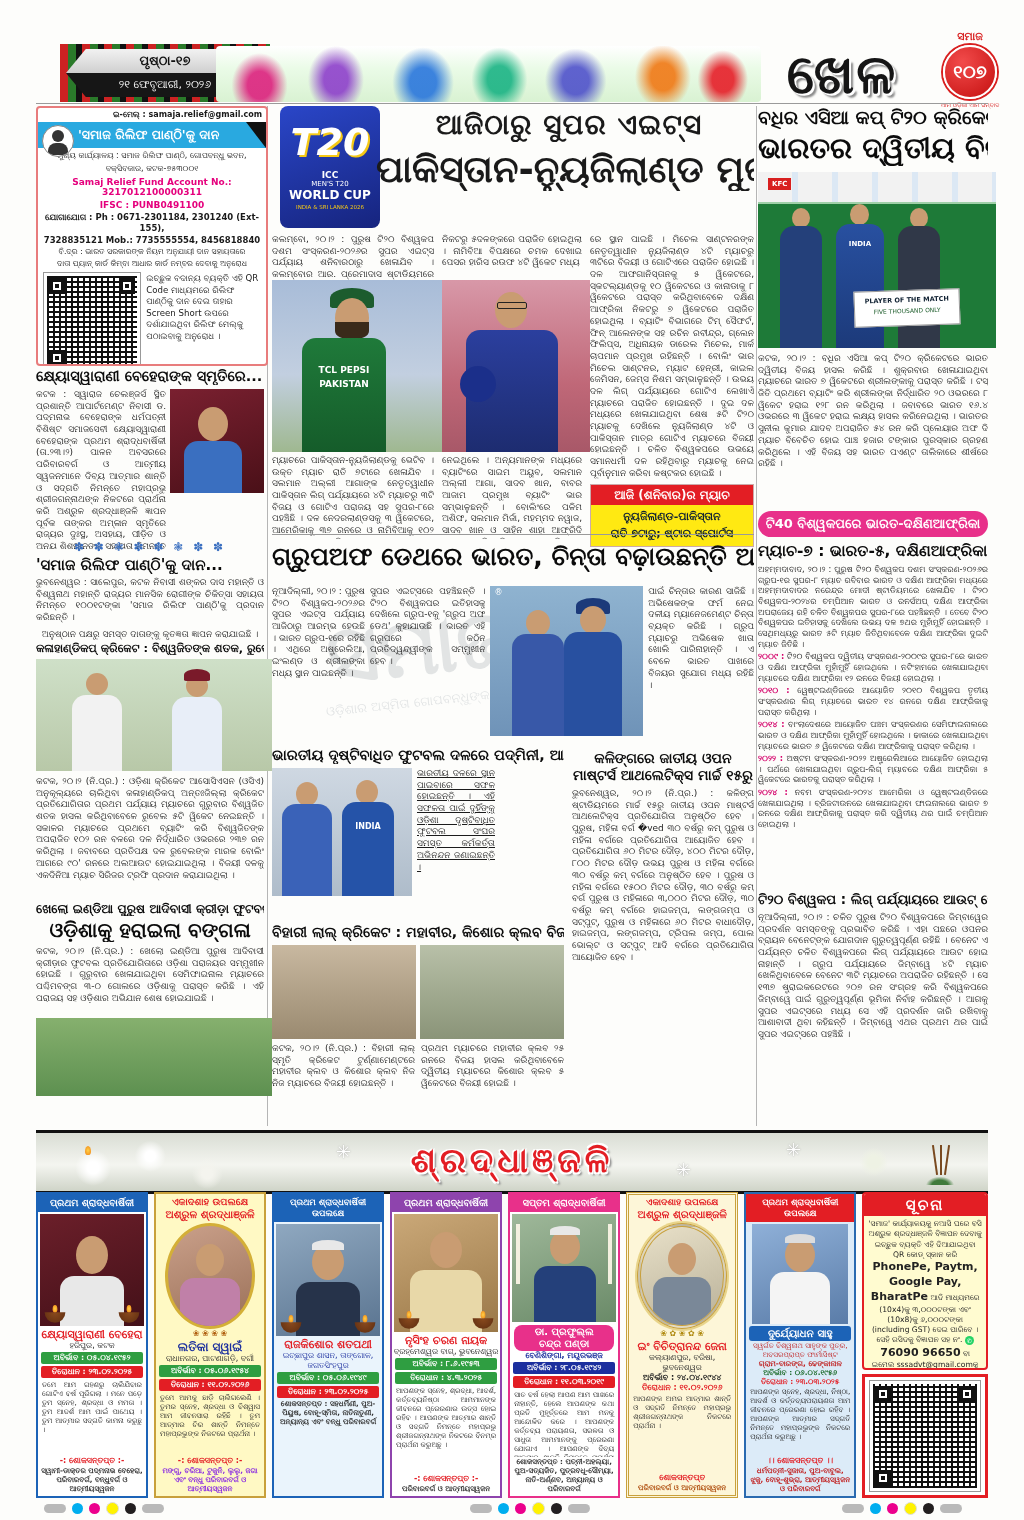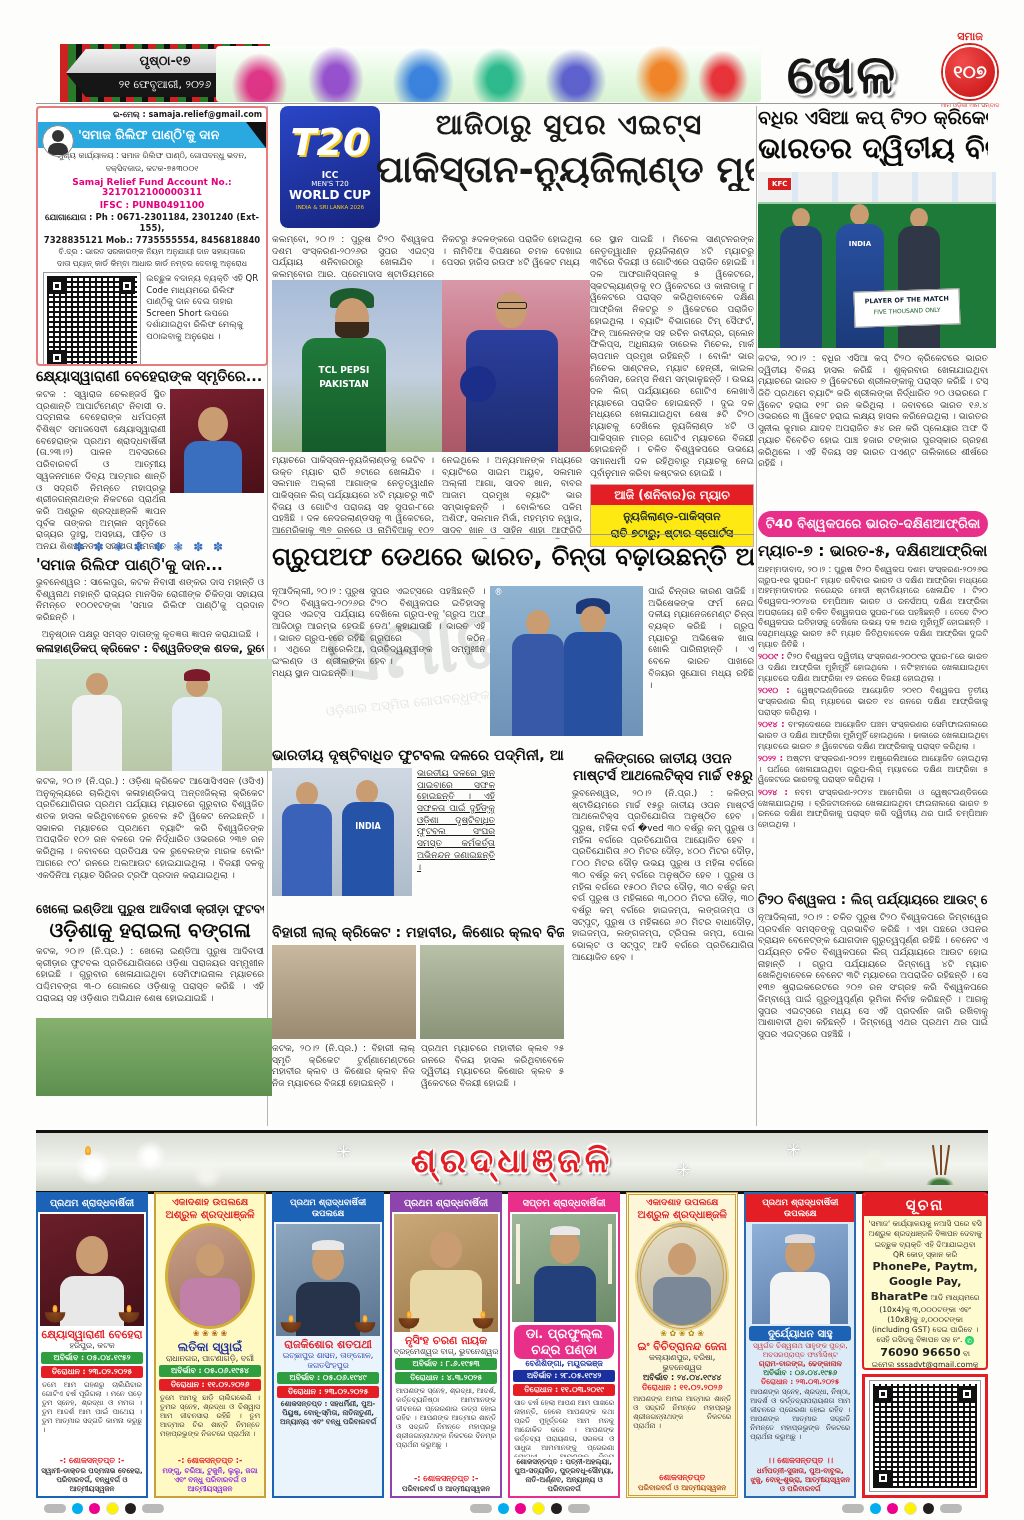--- a/index.html
+++ b/index.html
@@ -477,21 +477,21 @@
 
     <div class="oc" style="border-color:#e8308a;">
       <div class="hd" style="background:#e8308a;">ସପ୍ତମ ଶ୍ରାଦ୍ଧବାର୍ଷିକୀ</div>
       <div class="photo" style="width:104px;height:108px;background:linear-gradient(160deg,#9fb89a,#6a8a68);">
         <div style="position:absolute;left:4px;top:10px;width:4px;height:60px;background:#f4f0e0;"></div>
         <div style="position:absolute;right:4px;top:10px;width:4px;height:60px;background:#f4f0e0;"></div>
         <div class="head" style="position:absolute;left:38px;top:16px;width:30px;height:34px;"></div>
         <div style="position:absolute;left:38px;top:12px;width:30px;height:9px;background:#e8e8e8;border-radius:50% 50% 0 0;"></div>
         <div class="torso" style="position:absolute;left:22px;top:52px;width:62px;height:56px;background:#24407a;"></div>
       </div>
-      <div class="nm" style="background:#e8308a;color:#fff;border-radius:8px;margin:3px 4px 0;font-size:13px;padding:1px 11px;">ଡା. ପ୍ରଫୁଲ୍ଲ ଚନ୍ଦ୍ର ପଣ୍ଡା</div>
+      <div class="nm" style="background:#e8308a;color:#fff;border-radius:8px;margin:3px 4px 0;font-size:10px;padding:1px 11px;">ଡା. ପ୍ରଫୁଲ୍ଲ ଚନ୍ଦ୍ର ପଣ୍ଡା</div>
       <div class="pl" style="font-weight:bold;color:#1c2f9e;">ବେଣିଶିଙ୍ଗା, ମୟୂରଭଞ୍ଜ</div>
       <div class="band" style="background:#1c2f9e;">ଅବିର୍ଭାବ : ୨୮.୦୫.୧୯୪୨</div>
       <div class="band bg-red">ତିରୋଧାନ : ୧୧.୦୩.୨୦୧୯</div>
       <div class="bd">ସାତ ବର୍ଷ ହେଲା ଆପଣ ଆମ ପାଖରେ ନାହାନ୍ତି, ହେଲେ ଆପଣଙ୍କ କଥା ପ୍ରତି ମୁହୂର୍ତ୍ତରେ ଆମ ମନକୁ ଆନ୍ଦୋଳିତ କରେ । ଆପଣଙ୍କ କର୍ତ୍ତବ୍ୟ ପରାୟଣତା, ସରଳତା ଓ ସାଧୁତା ଆମମାନଙ୍କୁ ପ୍ରେରଣା ଯୋଗାଏ । ଆପଣଙ୍କ ଦିବ୍ୟ ଆତ୍ମାର ଶାନ୍ତି ନିମନ୍ତେ ପ୍ରାର୍ଥନା କରୁଛୁ ।</div>
       <div class="fm">ଶୋକସନ୍ତପ୍ତ : ପତ୍ନୀ-ଅହଲ୍ୟା, ପୁଅ-ସତ୍ୟଜିତ, ପୁତ୍ରବଧୂ-ସୌମ୍ୟା, ନାତି-ଅର୍ଣ୍ଣବ, ଅନ୍ୟାନ୍ୟ ଓ ପରିବାରବର୍ଗ</div>
     </div>
 
     <div class="oc" style="border:3px double #c8a03c;background:#fdf6d8;">
       <div style="color:#e31e24;font-weight:bold;font-size:9px;text-align:center;padding-top:2px;">ଏକାଦଶାହ ଉପଲକ୍ଷେ</div>
       <div style="color:#e31e24;font-weight:bold;font-size:10.5px;text-align:center;">ଅଶ୍ରୁଳ ଶ୍ରଦ୍ଧାଞ୍ଜଳି</div>

